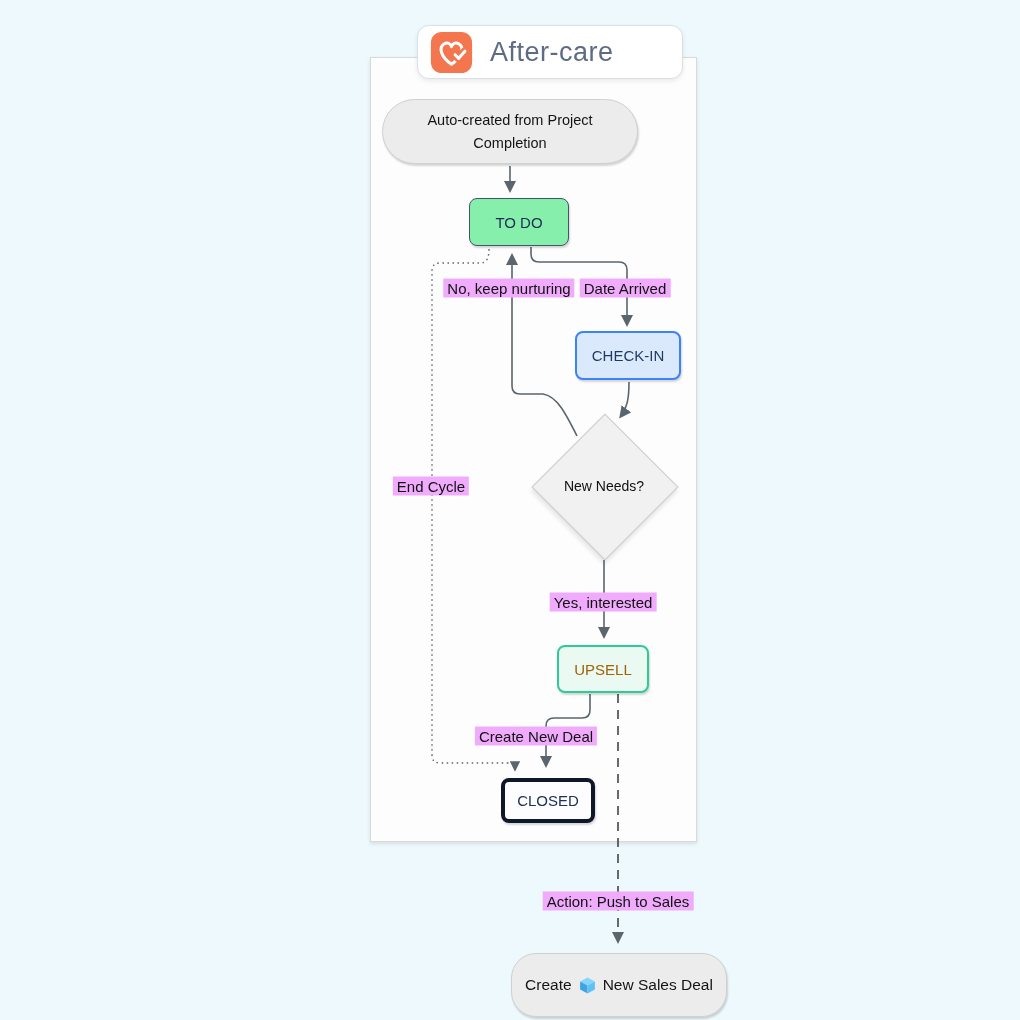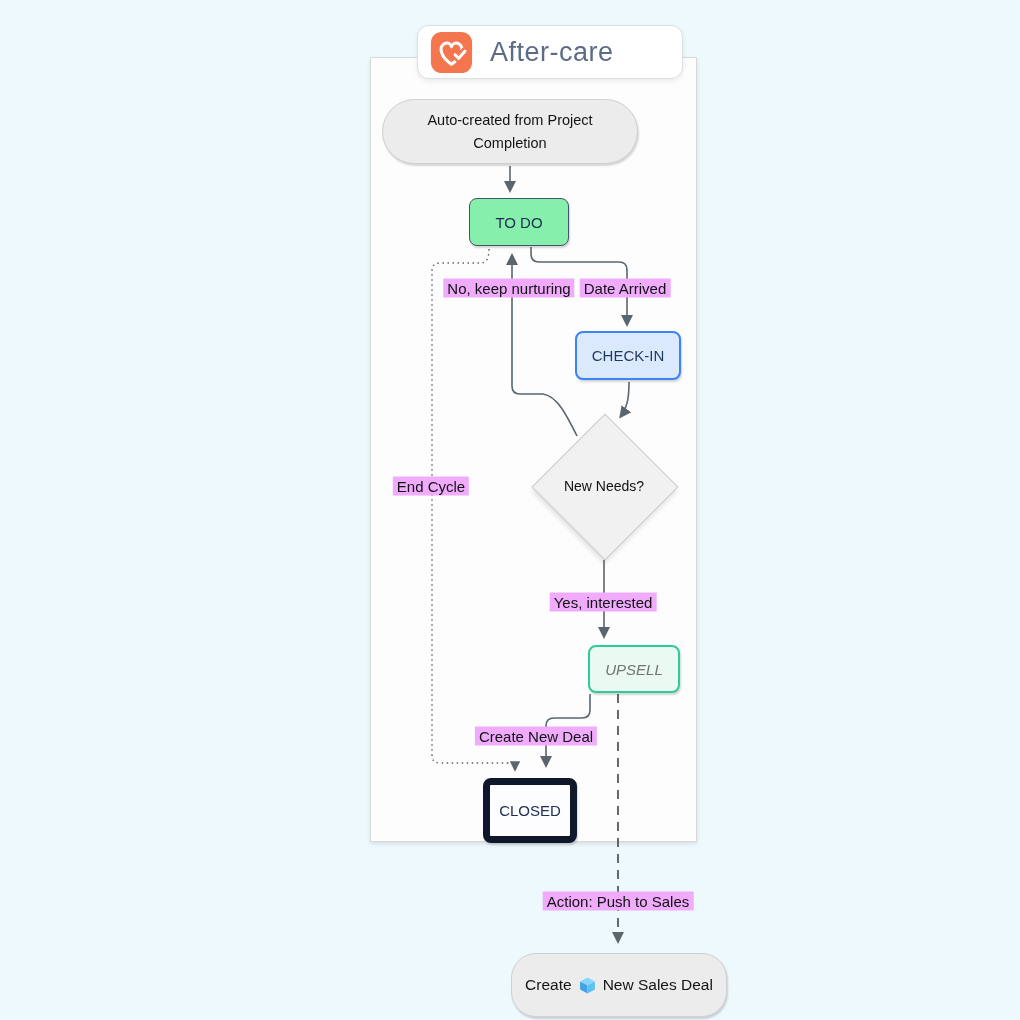--- a/index.html
+++ b/index.html
@@ -39,24 +39,24 @@
   }
   .stadium{
     background:#ececec;border:1px solid #d0d0d0;color:#141414;
   }
   .node-start{left:382px;top:99px;width:256px;height:65px;border-radius:33px;
     font-size:14.5px;line-height:1.55;padding:0 26px;}
   .node-todo{left:469px;top:198px;width:100px;height:48px;
     background:#86efac;border:1.5px solid #44546c;}
   .node-checkin{left:575px;top:331px;width:106px;height:49px;
     background:#dbe9fc;border:2px solid #3c83f6;color:#1e3a5f;}
-  .node-upsell{left:588px;top:645px;width:92px;height:48px;
-    background:#eafaf3;border:2px solid #2fcb96;color:#737373;font-style:italic;}
-  .node-closed{left:483px;top:778px;width:94px;height:65px;
-    background:#fdfdff;border:7px solid #0f172a;color:#202f55;}
+  .node-upsell{left:557px;top:645px;width:92px;height:48px;
+    background:#eafaf3;border:2px solid #2fcb96;color:#a16207;}
+  .node-closed{left:501px;top:778px;width:94px;height:45px;
+    background:#fdfdff;border:4px solid #0f172a;color:#202f55;}
   .node-deal{left:511px;top:953px;width:216px;height:64px;border-radius:25px;
     font-size:15.5px;gap:5px;}
   .node-deal .cube{width:19px;height:19px;margin:0 1px;}
   
   .diamond-shape{
     position:absolute;left:553px;top:435px;width:102px;height:102px;
     transform:rotate(45deg);
     background:#f1f1f1;border:1px solid #cbcbcb;z-index:3;
     filter:drop-shadow(2px 3px 2px rgba(0,0,0,0.10));
   }

